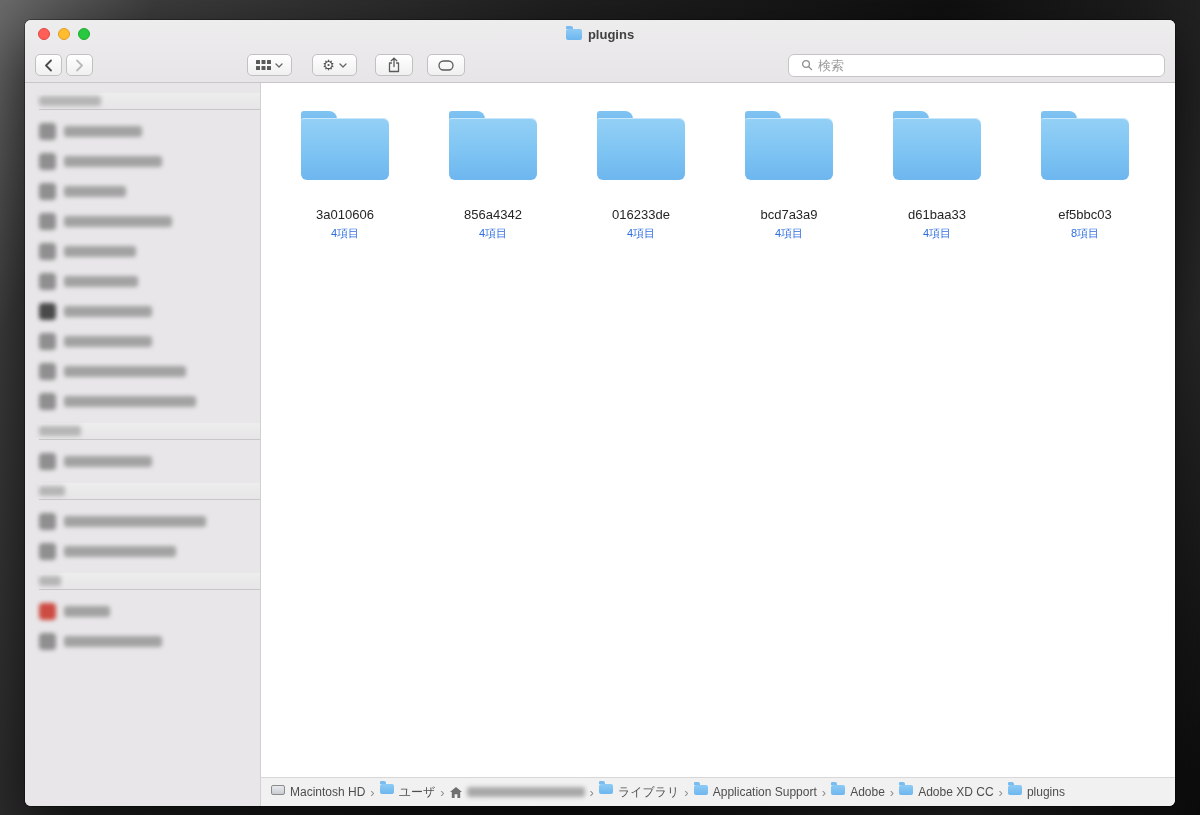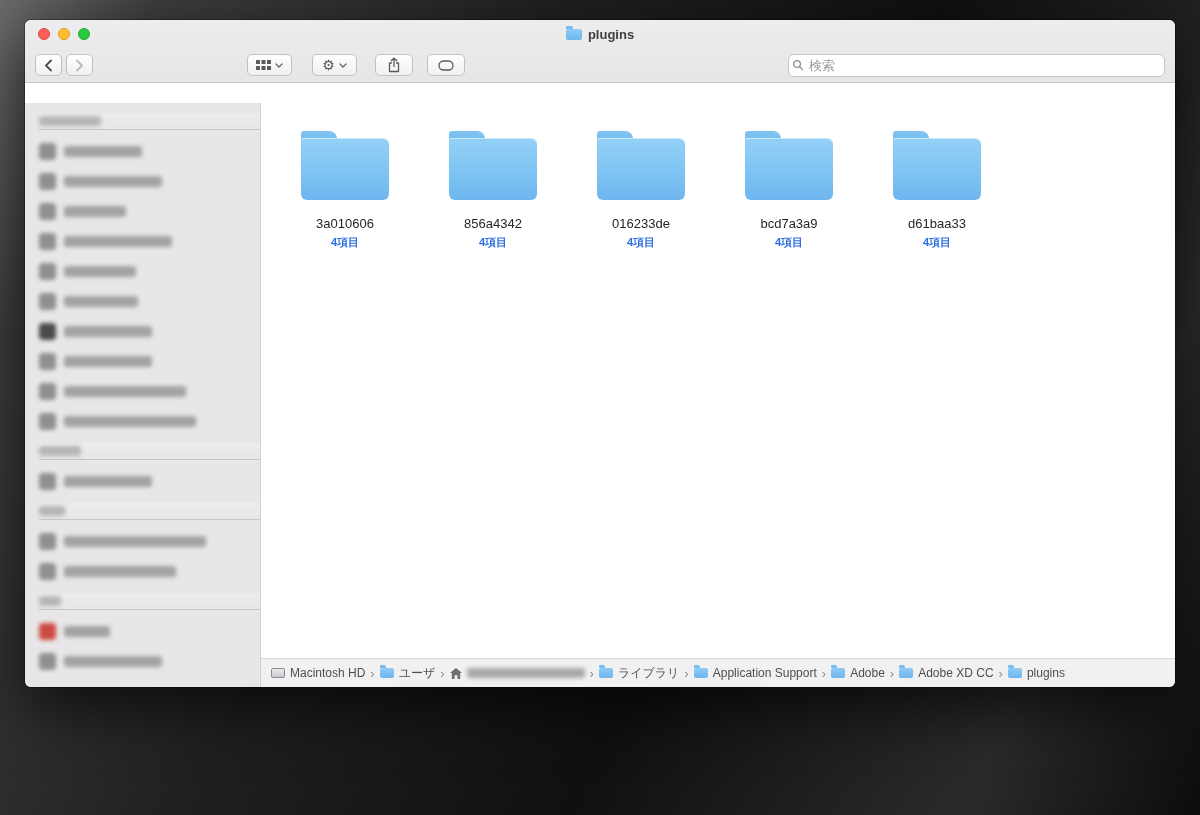--- a/index.html
+++ b/index.html
@@ -5,26 +5,25 @@
   * { margin:0; padding:0; box-sizing:border-box; }
   html,body { width:1200px; height:815px; overflow:hidden; }
   body {
     font-family:"Liberation Sans", sans-serif;
     background:linear-gradient(115deg,#6a6a6a 0%,#3c3c3c 10%,#202020 35%,#101010 60%,#2a2a2a 85%,#0c0c0c 100%);
     position:relative;
   }
 
   
   .window {
-    position:absolute; left:25px; top:20px; width:1150px; height:667px;
+    position:absolute; left:25px; top:20px; width:1150px; height:786px;
     border-radius:6px; overflow:hidden;
     box-shadow:0 22px 60px rgba(0,0,0,.65), 0 0 0 1px rgba(0,0,0,.3);
     display:flex; flex-direction:column;
     background:#fff;
-    gap:20px;
   }
 
   
   .header {
     flex:0 0 62px;
     background:linear-gradient(#eeedee,#e7e5e7);
     border-bottom:1px solid #c8c7c8;
     position:relative;
   }
   .titlebar { height:28px; position:relative; }
@@ -55,21 +54,21 @@
   .gear-glyph { font-size:14px; line-height:1; color:#555; }
 
   .view-btn { margin-left:150px; }
   .gear-btn { margin-left:20px; }
   .share-btn { margin-left:18px; }
   .tag-btn { margin-left:14px; }
 
   .search {
     margin-left:auto; width:377px; height:23px;
     background:#fff; border:1px solid #c6c5c6; border-radius:6px;
-    display:flex; align-items:center; padding:0 3px; gap:5px;
+    display:flex; align-items:center; padding:0 12px; gap:5px;
   }
   .search input {
     border:none; outline:none; background:transparent; flex:1;
     font-size:13px; color:#333; font-family:"Liberation Sans", sans-serif;
   }
   .search input::placeholder { color:#9b9a9b; }
 
   
   .bodyrow { flex:1; display:flex; min-height:0; }
 
@@ -96,30 +95,30 @@
   .folder { width:88px; height:62px; position:relative; margin-top:9px; }
   .folder .tab {
     position:absolute; top:-7px; left:0; width:36px; height:14px;
     background:linear-gradient(#7fc3f2,#74bbee); border-radius:3px 8px 0 0;
   }
   .folder .fbody {
     position:absolute; inset:0; border-radius:3px 6px 6px 6px;
     background:linear-gradient(180deg,var(--folder-light) 0%,#7ec4f3 55%,var(--folder-dark) 100%);
     box-shadow:inset 0 1px 0 rgba(255,255,255,.5);
   }
-  .fname { margin-top:16px; font-size:13px; color:#262626; }
-  .fcount { margin-top:4px; font-size:11px; font-weight:700; color:var(--count-blue); }
+  .fname { margin-top:27px; font-size:13px; color:#262626; }
+  .fcount { margin-top:4px; font-size:11px; font-weight:400; color:var(--count-blue); }
 
   
   .pathbar {
     flex:0 0 29px; background:#f2f1f2; border-top:1px solid #d8d7d8;
     display:flex; align-items:center; padding:0 10px;
     font-size:12px; color:#4e4e4e; white-space:nowrap; overflow:hidden;
   }
-  .pseg { display:inline-flex; align-items:center; gap:5px; }
+  .pseg { display:inline-flex; align-items:flex-start; gap:5px; }
   .psep { color:#8e8e8e; margin:0 5px; font-size:13px; }
   .pi { display:inline-block; flex:none; }
   .pf { width:14px; height:10px; position:relative; background:linear-gradient(#8ecbf5,#6db6ee); border-radius:2px; }
   .pf::before { content:""; position:absolute; top:-3px; left:0; width:6px; height:3px; background:#79bdf0; border-radius:1px 2px 0 0; }
   .phd { width:14px; height:10px; border:1px solid #8b8b8b; background:linear-gradient(#e7eaee,#c9ccd1); border-radius:2px; }
   .phome { width:12px; height:11px; }
   .pblur { display:inline-block; width:118px; height:10px; border-radius:3px; background:#a8a8a8; filter:blur(2px); }
 </style>
 </head>
 <body>
@@ -320,20 +319,28 @@
   <div class="cell">
     <div class="folder">
       <div class="tab"></div>
       <div class="fbody"></div>
     </div>
     <div class="fname">d61baa33</div>
     <div class="fcount">4項目</div>
   </div>
 
 
+  <div class="cell">
+    <div class="folder">
+      <div class="tab"></div>
+      <div class="fbody"></div>
+    </div>
+    <div class="fname">ef5bbc03</div>
+    <div class="fcount">8項目</div>
+  </div>
 
 </div>
       <div class="pathbar">
           <span class="pseg">
             <span class="pi phd"></span>
             <span class="plabel">Macintosh HD</span>
           </span>
           <span class="psep">›</span>
           <span class="pseg">
             <span class="pi pf"></span>

